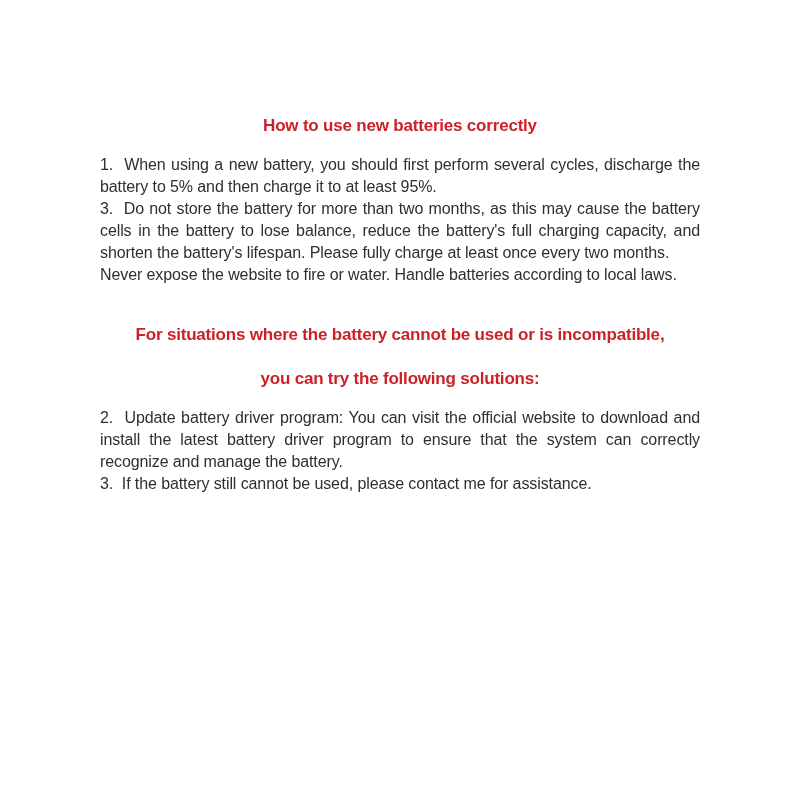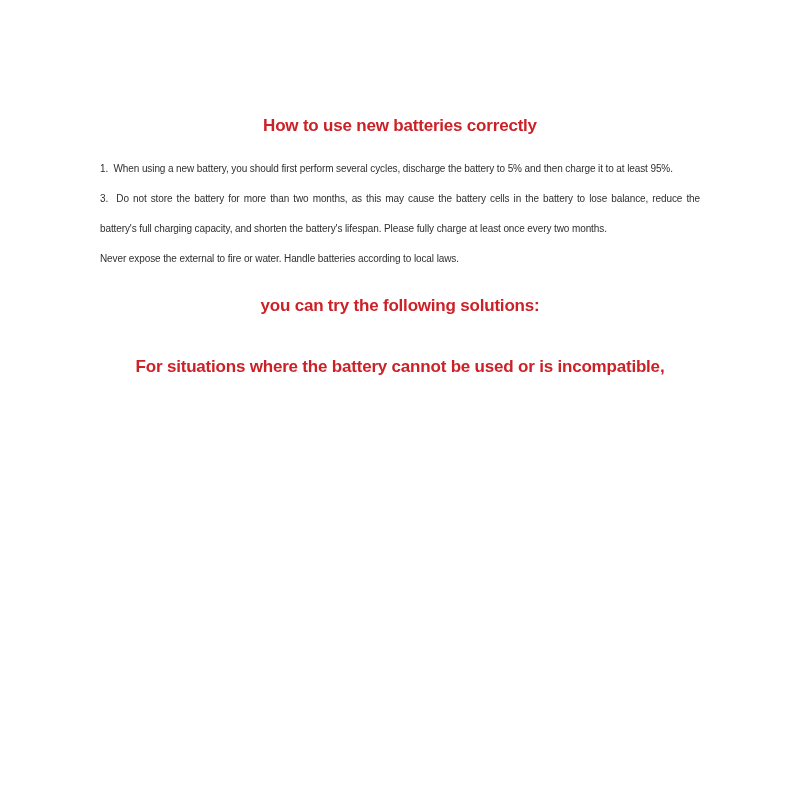--- a/index.html
+++ b/index.html
@@ -32,42 +32,44 @@
   }
   .heading-2 {
     margin-top: 37px;
   }
   .heading-3 {
     margin-top: 20px;
   }
   .body-block {
     margin-top: 16px;
     color: var(--body-color, #2f2f2f);
-    font-size: 10px;
-    line-height: 30px;
+    font-size: 16px;
+    line-height: 22px;
     letter-spacing: -0.1px;
     text-align: justify;
   }
   .body-block p {
     margin: 0;
   }
 </style>
 </head>
 <body>
 
 <div class="page" style="--bg: #ffffff; --heading-color: #cc2127; --body-color: #2f2f2f;">
 
   <h1 class="doc-heading heading-1">How to use new batteries correctly</h1>
 
   <div class="body-block">
     <p>1.&nbsp; When using a new battery, you should first perform several cycles, discharge the battery to 5% and then charge it to at least 95%.</p>
     <p>3.&nbsp; Do not store the battery for more than two months, as this may cause the battery cells in the battery to lose balance, reduce the battery's full charging capacity, and shorten the battery's lifespan. Please fully charge at least once every two months.</p>
-    <p>Never expose the external to fire or water. Handle batteries according to local laws.</p>
+    <p>Never expose the website to fire or water. Handle batteries according to local laws.</p>
   </div>
+
+  <h2 class="doc-heading heading-2">For situations where the battery cannot be used or is incompatible,</h2>
 
   <h2 class="doc-heading heading-3">you can try the following solutions:</h2>
 
-  <h2 class="doc-heading heading-2">For situations where the battery cannot be used or is incompatible,</h2>
-
   <div class="body-block">
+    <p>2.&nbsp; Update battery driver program: You can visit the official website to download and install the latest battery driver program to ensure that the system can correctly recognize and manage the battery.</p>
+    <p>3.&nbsp; If the battery still cannot be used, please contact me for assistance.</p>
   </div>
 
 </div>
 
 </body></html>

